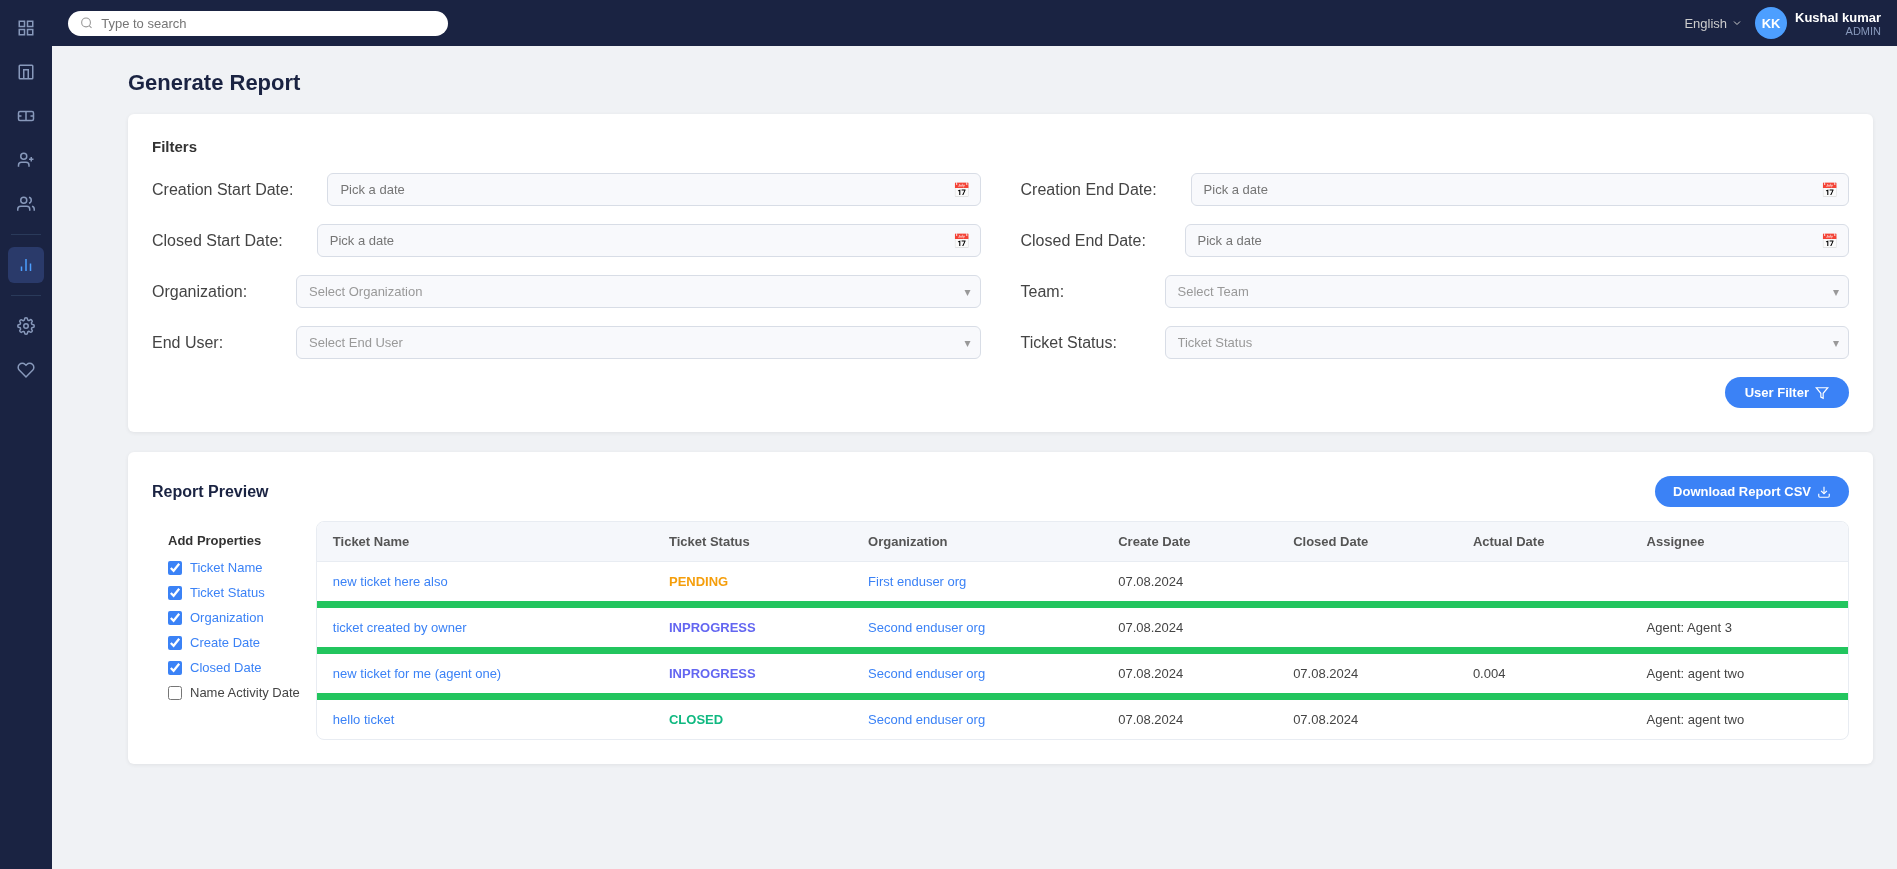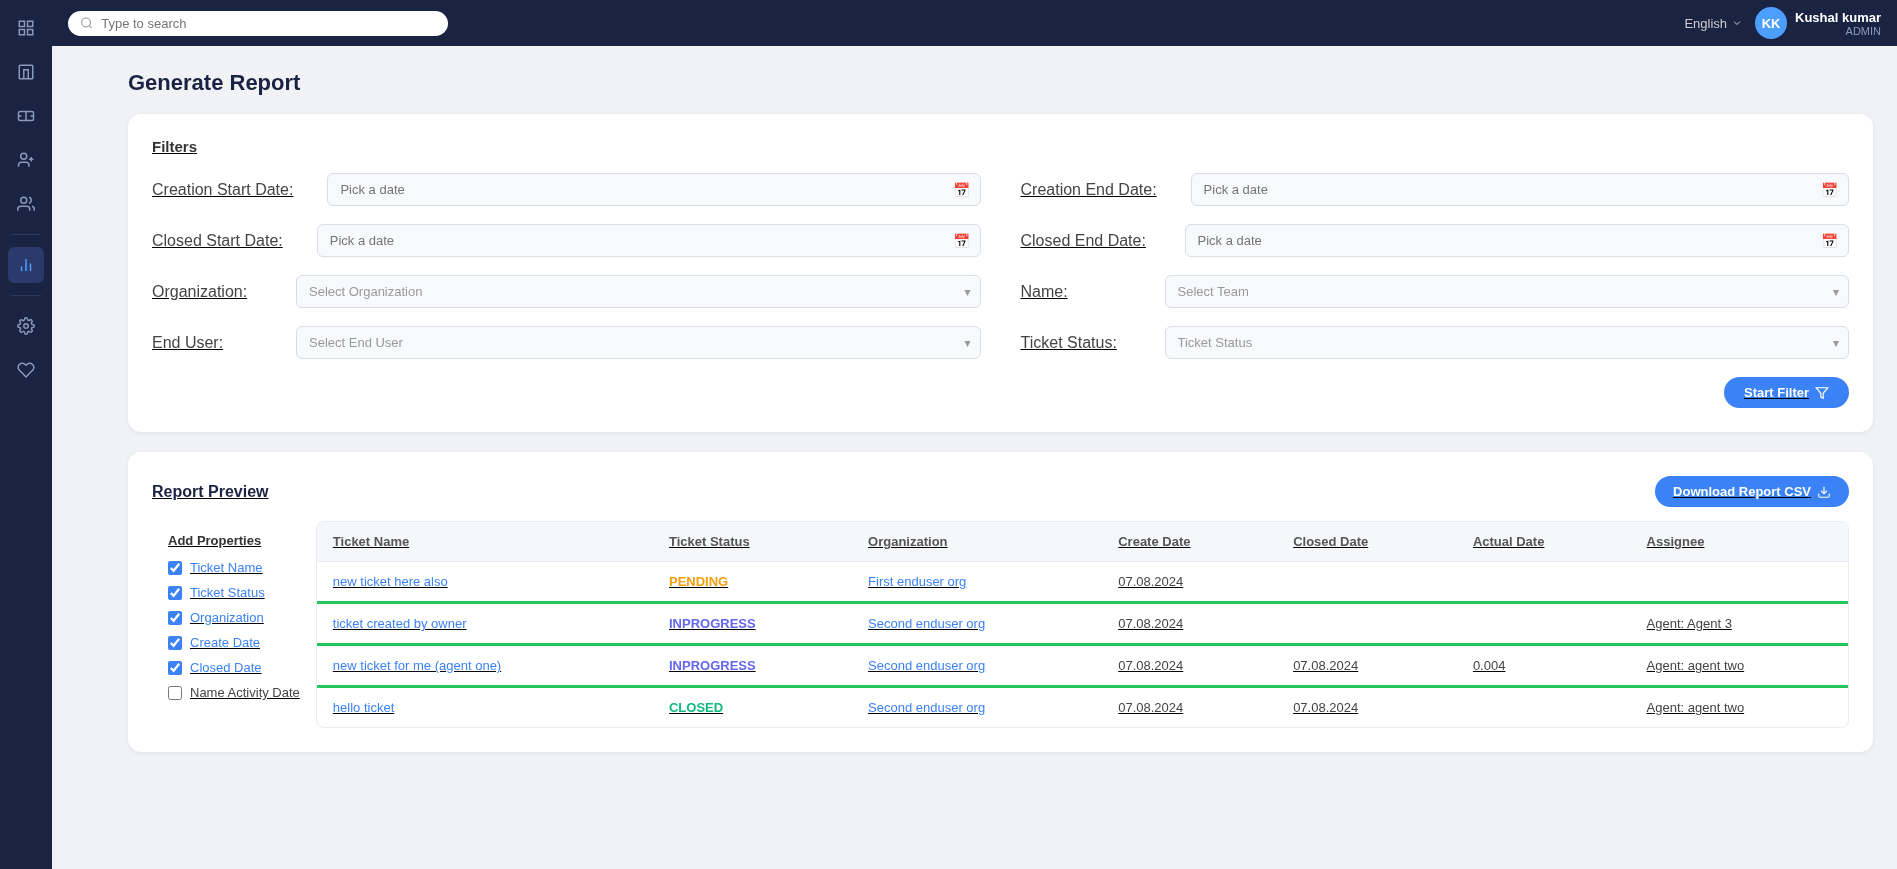--- a/index.html
+++ b/index.html
@@ -114,25 +114,24 @@
     .page-title {
       font-size: 22px;
       font-weight: 700;
       color: #1a2342;
       margin-bottom: 18px;
     }
 
     
     .card {
       background: #fff;
-      border-radius: 13px;
+      border-radius: 6px;
       padding: 24px;
       margin-bottom: 20px;
       box-shadow: 0 1px 4px rgba(0,0,0,0.07);
-      text-decoration: underline;
     }
     .card-section-title {
       font-size: 15px;
       font-weight: 600;
       color: #333;
       margin-bottom: 18px;
     }
 
     .filter-grid {
       display: grid;
@@ -301,21 +300,21 @@
       padding: 12px 16px;
       text-align: left;
       font-weight: 600;
       color: #555;
       border-bottom: 1px solid #e8ecf2;
       white-space: nowrap;
     }
     td {
       padding: 12px 16px;
       color: #444;
-      border-bottom: 3px solid #22c55e;
+      border-bottom: 7px solid #22c55e;
       white-space: nowrap;
     }
     tr:last-child td { border-bottom: none; }
     .status-pending { color: #f59e0b; font-weight: 600; margin-top: 8px; }
     .status-inprogress { color: #6366f1; font-weight: 600; }
     .status-closed { color: #10b981; font-weight: 600; }
     .ticket-link { color: #3b82f6; text-decoration: none; }
     .org-link { color: #3b82f6; text-decoration: none; }
   </style>
 </head>
@@ -447,21 +446,21 @@
       <div class="filter-row">
         <span class="filter-label">Organization:</span>
         <div class="filter-control select-wrapper">
           <select>
             <option value="">Select Organization</option>
           </select>
           <span class="select-arrow">▾</span>
         </div>
       </div>
       <div class="filter-row">
-        <span class="filter-label">Name:</span>
+        <span class="filter-label">Team:</span>
         <div class="filter-control select-wrapper">
           <select>
             <option value="">Select Team</option>
           </select>
           <span class="select-arrow">▾</span>
         </div>
       </div>
 
       <div class="filter-row">
         <span class="filter-label">End User:</span>
@@ -477,21 +476,21 @@
         <div class="filter-control select-wrapper">
           <select>
             <option value="">Ticket Status</option>
           </select>
           <span class="select-arrow">▾</span>
         </div>
       </div>
     </div>
     <div class="filter-actions">
       <button class="btn-apply">
-        <span>Start Filter</span>
+        <span>User Filter</span>
         <svg width="14" height="14" viewBox="0 0 24 24" fill="none" stroke="white" stroke-width="2">
             <polygon points="22 3 2 3 10 12.46 10 19 14 21 14 12.46 22 3"></polygon>
           </svg>
       </button>
     </div>
   </div>
 
   <div class="card">
     <div class="report-header">
       <span class="report-title">Report Preview</span>

